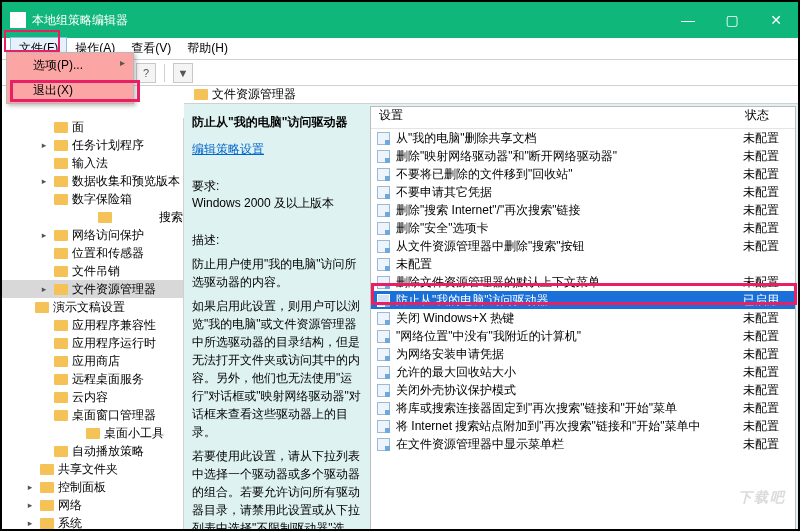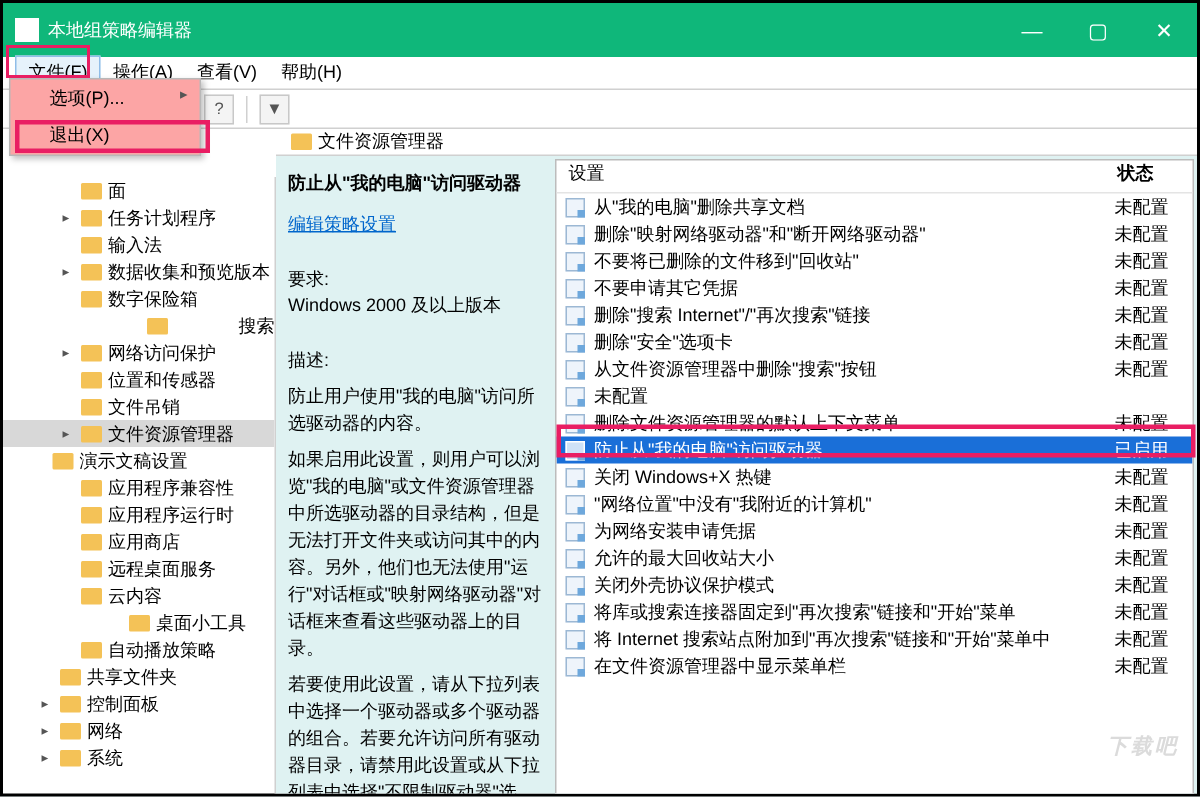--- a/index.html
+++ b/index.html
@@ -33,21 +33,21 @@
   .content-body { flex: 1; display: flex; background: #dff2f2; }
   .desc-pane { width: 186px; padding: 10px 8px; font-size: 12px; overflow: hidden; }
   .desc-title { font-weight: bold; margin-bottom: 10px; }
   .desc-link { color: #0066cc; text-decoration: underline; margin-bottom: 12px; display: block; }
   .desc-label { margin-top: 20px; }
   .desc-para { margin-top: 6px; line-height: 1.5; }
   .list-pane { flex: 1; background: #fff; border: 1px solid #bcbcbc; margin: 2px 2px 2px 0; display: flex; flex-direction: column; font-size: 12px; }
   .list-head { display: flex; height: 22px; align-items: flex-start; border-bottom: 1px solid #e4e4e4; }
   .list-head .col { padding: 0 8px; }
   .col-set { flex: 1; }
-  .col-state { width: 58px; text-align: left; font-weight: bold; }
+  .col-state { width: 58px; text-align: left; }
   .list-body { flex: 1; overflow-y: auto; }
   .list-row { display: flex; align-items: center; height: 18px; padding-left: 6px; }
   .list-row .gicon { width: 13px; height: 13px; border: 1px solid #9cb8d4; background: #eef4fb; margin-right: 6px; position: relative; }
   .list-row .gicon::after { content: ""; position: absolute; right: -1px; bottom: -1px; width: 5px; height: 5px; background: #6ea8dc; }
   .list-row .lbl { flex: 1; white-space: nowrap; overflow: hidden; text-overflow: ellipsis; }
   .list-row .st { width: 52px; }
   .list-row.selected { background: #1a6fd8; color: #fff; }
   .list-row.selected .gicon { border-color: #fff; background: #cfe2f7; }
   .sel-hl { position: absolute; border: 3px solid #e91e63; pointer-events: none; z-index: 120; }
   .watermark { position: absolute; right: 12px; bottom: 22px; font-size: 14px; font-weight: bold; color: rgba(200,200,200,.65); letter-spacing: 2px; font-style: italic; z-index: 50; }
@@ -170,20 +170,25 @@
         </div>
         <div class="tree-row" style="padding-left: 36px;">
           <span class="exp"></span>
           <span class="folder"></span>
           <span>远程桌面服务</span>
         </div>
         <div class="tree-row" style="padding-left: 36px;">
           <span class="exp"></span>
           <span class="folder"></span>
           <span>云内容</span>
+        </div>
+        <div class="tree-row" style="padding-left: 36px;">
+          <span class="exp"></span>
+          <span class="folder"></span>
+          <span>桌面窗口管理器</span>
         </div>
         <div class="tree-row" style="padding-left: 36px; margin-left: 32px;">
           <span class="exp"></span>
           <span class="folder"></span>
           <span>桌面小工具</span>
         </div>
         <div class="tree-row" style="padding-left: 36px;">
           <span class="exp"></span>
           <span class="folder"></span>
           <span>自动播放策略</span>

